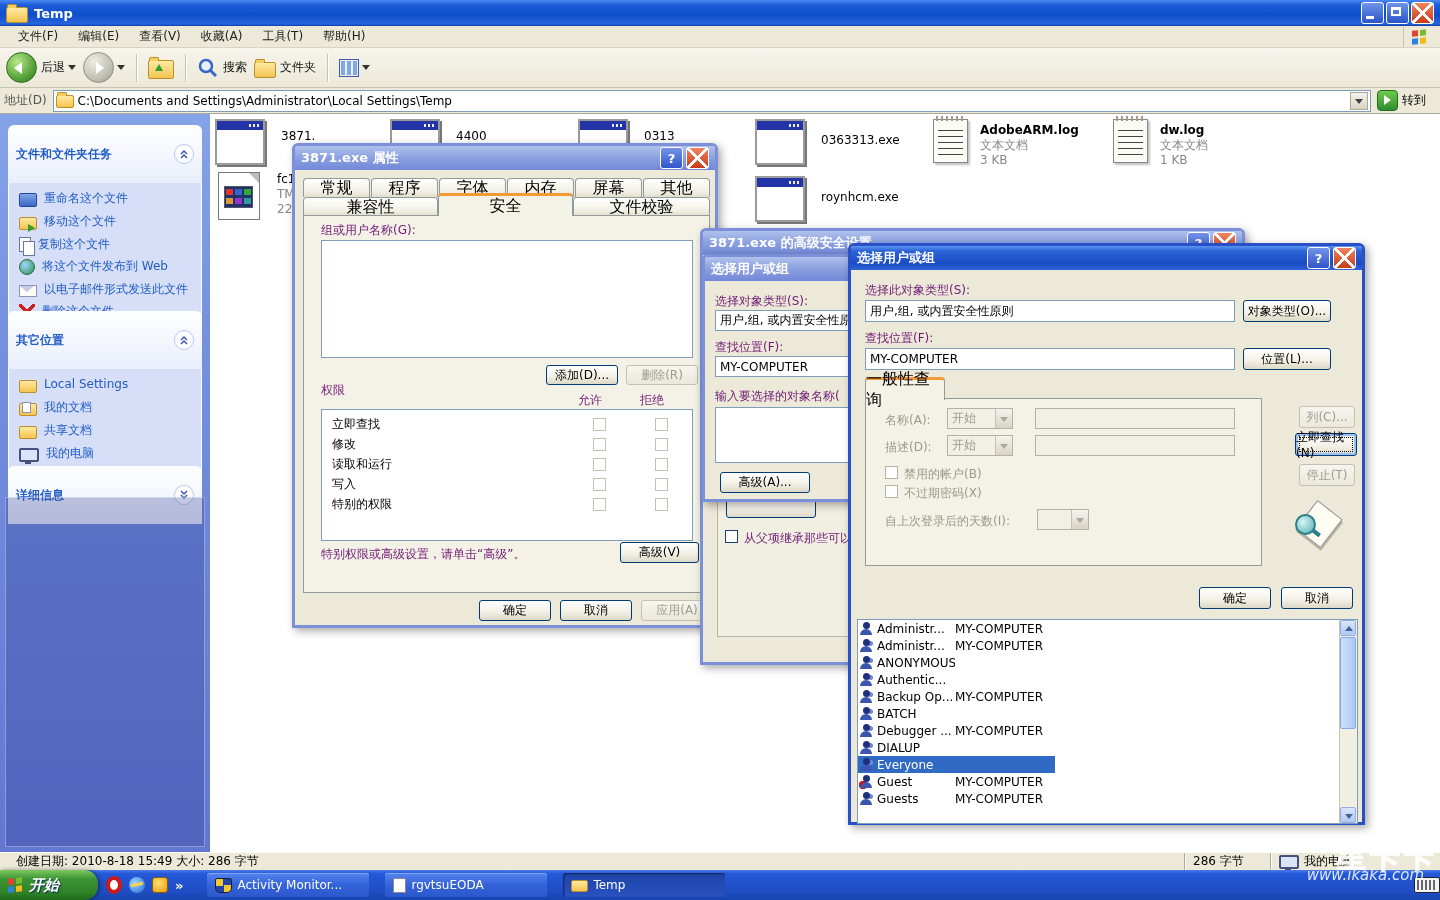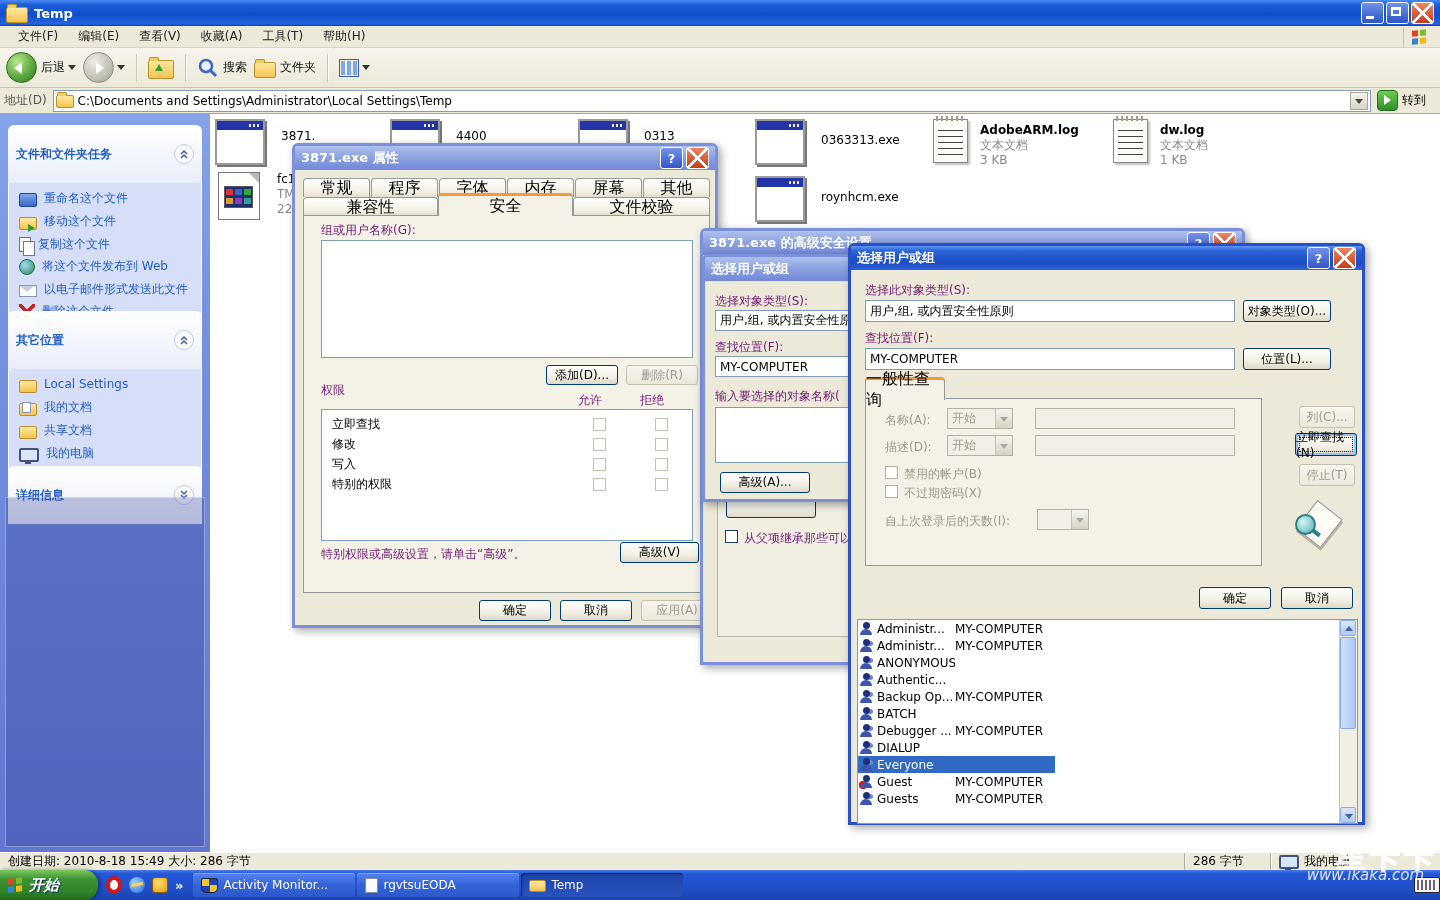--- a/index.html
+++ b/index.html
@@ -184,21 +184,21 @@
   #startbtn{height:30px;width:98px;border-radius:0 14px 14px 0;display:flex;align-items:center;gap:6px;padding-left:8px;box-sizing:border-box;
     background:linear-gradient(180deg,#7CC85E 0%,#3D9434 30%,#2E8228 75%,#1E6A1A 100%);box-shadow:2px 0 4px rgba(0,0,0,.4);cursor:pointer}
   #startbtn span{color:#fff;font-weight:bold;font-style:italic;font-size:15px;text-shadow:1px 1px 1px #135}
   .ql{display:flex;align-items:center;gap:7px;padding:0 8px}
   .qlico{width:16px;height:16px;border-radius:3px;position:relative;cursor:pointer}
   .opera-icon{border:4px solid #D01818;border-radius:50%;width:8px;height:10px;background:#fff}
   .ie-icon{border-radius:50%;background:radial-gradient(circle at 35% 35%,#9FD4FF,#1E68D8);width:16px;height:16px;position:relative}
   .ie-icon::after{content:"";position:absolute;left:2px;top:6px;width:12px;height:3px;background:#FFD24A;transform:rotate(-12deg)}
   .sec-icon{background:radial-gradient(circle at 40% 35%,#FFE070,#E89A10);border:1px solid #8A5E00;width:14px;height:14px;border-radius:3px}
   .qlmore{color:#fff;font-weight:bold;font-size:13px;cursor:pointer}
-  .task{height:24px;display:flex;align-items:center;gap:5px;margin-left:2px;padding:0 8px;border-radius:3px;color:#fff;font-size:12px;
+  .task{height:24px;display:flex;align-items:center;gap:5px;margin-left:16px;padding:0 8px;border-radius:3px;color:#fff;font-size:12px;
     background:linear-gradient(#5484F0,#3463D8 50%,#2C58CC);box-shadow:inset 0 1px 0 #7FA4F4;cursor:pointer;box-sizing:border-box;white-space:nowrap;overflow:hidden}
   .task.active{background:linear-gradient(#1E44A8,#2A52C0);box-shadow:inset 1px 1px 2px rgba(0,0,0,.5)}
   .tico{width:15px;height:13px;flex:none;position:relative}
   .tico.shield-icon{background:conic-gradient(#2244AA 0 25%,#F2C830 0 50%,#2244AA 0 75%,#F2C830 0);border-radius:2px 2px 5px 5px;border:1px solid #123}
   .tico.page-icon{background:#fff;border:1px solid #889;width:11px;height:13px}
   .tico.folder-icon{background:linear-gradient(#FFE9A2,#F4C44E);border:1px solid #B9902C;border-radius:2px;height:10px;margin-top:2px}
   #kbicon{width:24px;height:14px;background:#F4F4EE;border:1px solid #223;border-radius:2px;margin-left:auto;position:relative;cursor:pointer}
   #kbicon::after{content:"";position:absolute;inset:2px;background:repeating-linear-gradient(90deg,#667 0 2px,transparent 2px 4px)}
   #tray{height:30px;display:flex;align-items:center;gap:6px;padding:0 10px 0 12px;margin-left:8px;
     background:linear-gradient(180deg,#3E84EE 0%,#1E5CD2 60%,#1848B4 100%);box-shadow:inset 2px 0 3px rgba(0,0,20,.4)}
@@ -482,20 +482,29 @@
         <div class="permrow">
           <span class="plabel">修改</span>
           <span class="pcb">
             <span class="cbx"></span>
           </span>
           <span class="pcb">
             <span class="cbx"></span>
           </span>
         </div>
 
+        <div class="permrow">
+          <span class="plabel">读取和运行</span>
+          <span class="pcb">
+            <span class="cbx"></span>
+          </span>
+          <span class="pcb">
+            <span class="cbx"></span>
+          </span>
+        </div>
 
 
         <div class="permrow">
           <span class="plabel">写入</span>
           <span class="pcb">
             <span class="cbx"></span>
           </span>
           <span class="pcb">
             <span class="cbx"></span>
           </span>
@@ -699,21 +708,21 @@
         </div>
       <div class="vsb">
         <span class="sbbtn up"></span>
         <span class="sbthumb"></span>
         <span class="sbbtn dn"></span>
       </div>
     </div>
   </div>
 
   <div id="statusbar">
-    <span style="padding-left:8px;flex:1">创建日期: 2010-8-18 15:49 大小: 286 字节</span>
+    <span style="padding-left:16px;flex:1">创建日期: 2010-8-18 15:49 大小: 286 字节</span>
     <span class="spane" style="width:86px">286 字节</span>
     <span class="spane" style="width:170px;gap:5px">
       <span class="computer-icon sico" style="margin:0"></span>
       <span>我的电脑</span>
     </span>
   </div>
 
   <div id="taskbar">
     <div id="startbtn">
       <span class="winflag"></span>

